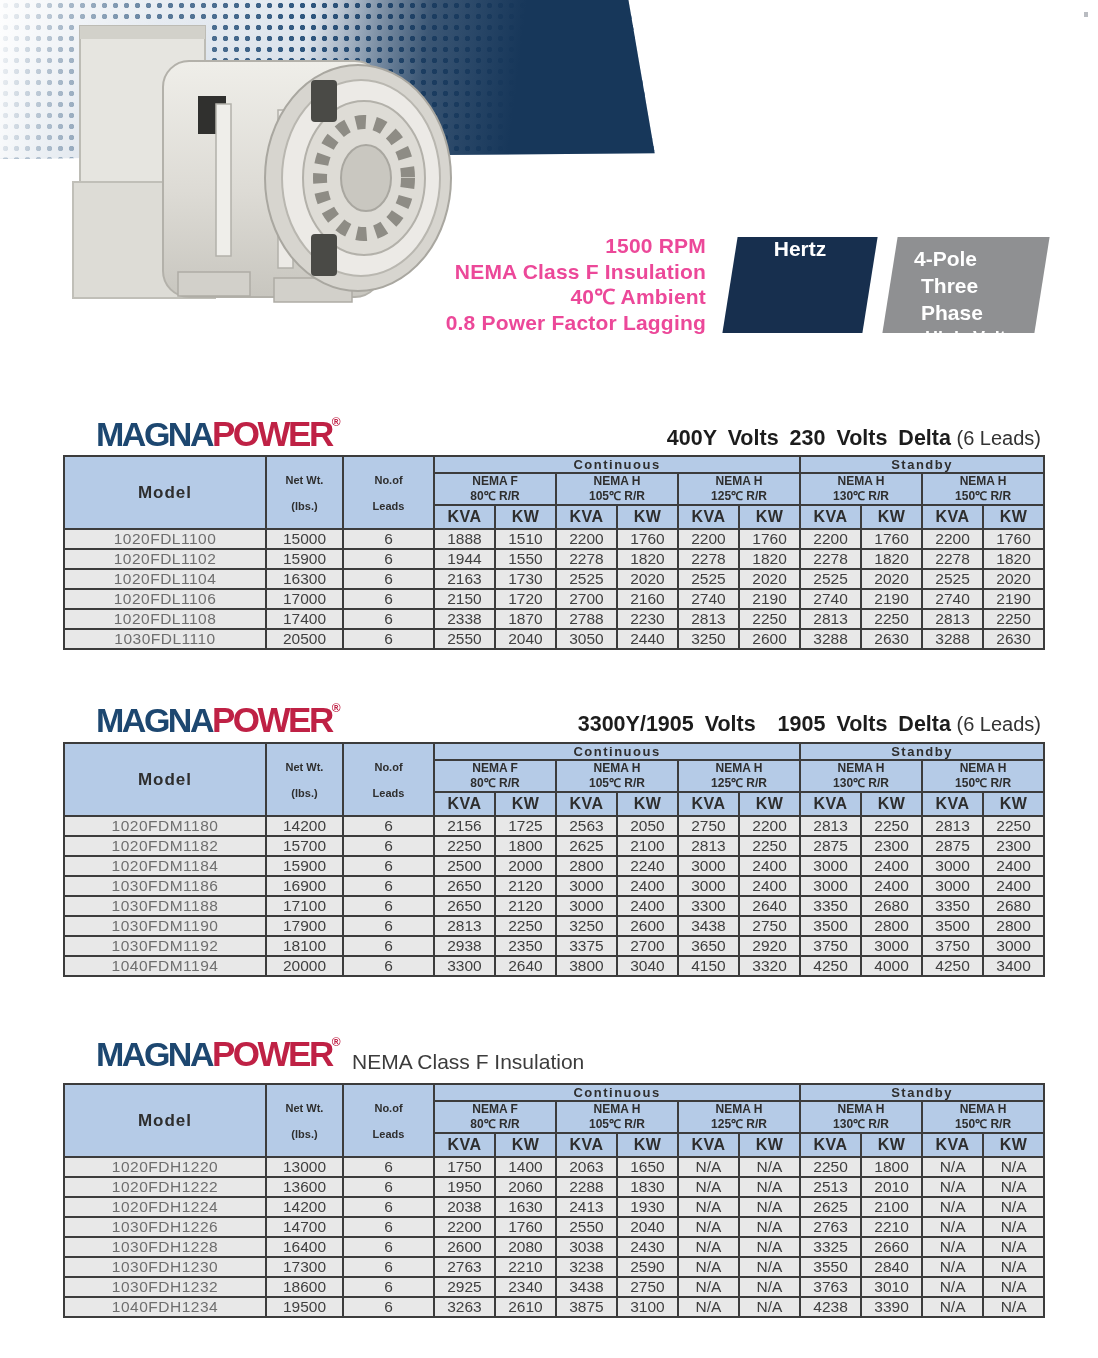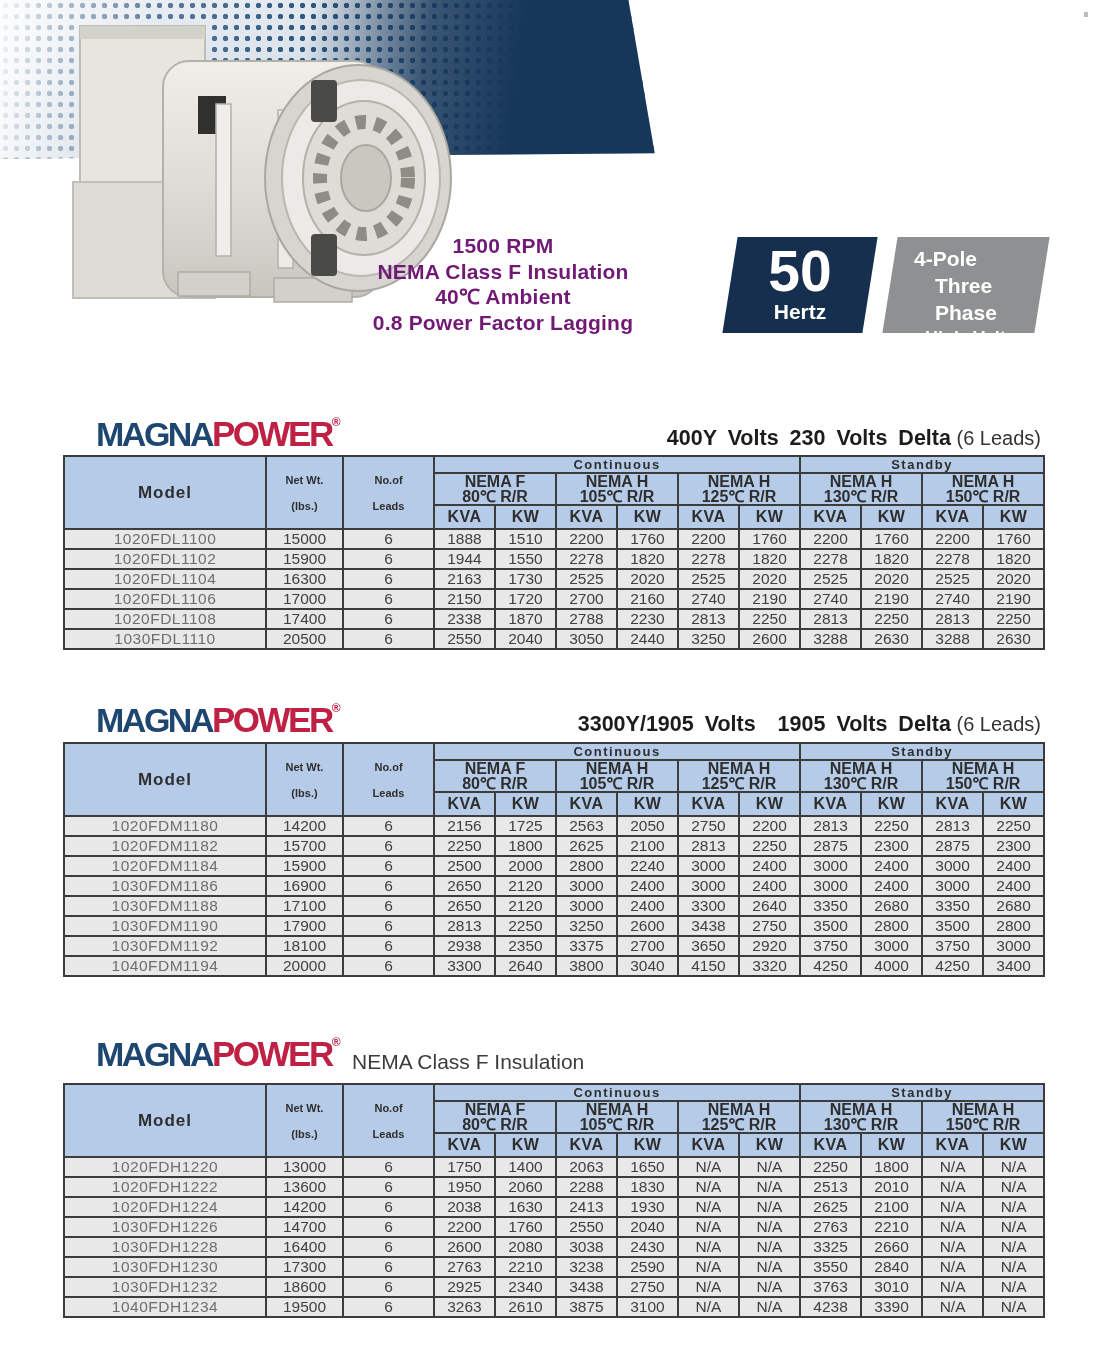--- a/index.html
+++ b/index.html
@@ -18,37 +18,37 @@
       linear-gradient(97deg, rgba(255,255,255,.95) 0%, rgba(255,255,255,.62) 9%,
         rgba(255,255,255,.22) 24%, rgba(23,55,90,0) 46%,
         rgba(23,55,90,.82) 64%, #17375a 78%),
       radial-gradient(circle, #2e567e 33%, rgba(46,86,126,0) 38%) 0 0 / 11px 11px repeat,
       linear-gradient(180deg,#e3e9f0,#c9d4e0);
   }
   .generator { position:absolute; left:28px; top:6px; width:430px; height:315px; }
 
   .specs {
     position:absolute; left:300px; top:233px; width:406px;
-    text-align:center; color:#701a75; font-weight:bold;
+    text-align:right; color:#ec4899; font-weight:bold;
     font-size:21px; line-height:25.5px; letter-spacing:.2px;
   }
   .specs sup { font-size:12px; vertical-align:6px; }
 
   .badge { position:absolute; top:237px; height:96px; }
   .badge-bg { position:absolute; left:0; top:0; width:100%; height:100%; transform:skewX(-9deg); }
   .badge-freq { left:730px; width:140px; }
   .badge-freq .badge-bg { background:#172f4e; }
   .badge-info { left:890px; width:152px; }
   .badge-info .badge-bg { background:#8f9092; }
   .badge-content { position:relative; color:#ffffff; text-align:center; }
   .freq-value { font-size:57px; font-weight:bold; line-height:58px; padding-top:5px; letter-spacing:0; }
   .freq-unit  { font-size:21px; font-weight:bold; line-height:22px; margin-top:1px; }
   .badge-info .badge-content { text-align:left; padding:9px 0 0 24px; }
   .info-line1 { font-size:21px; font-weight:bold; line-height:26px; }
-  .info-line2 { font-size:21px; font-weight:bold; line-height:27px; margin-left:21px; }
+  .info-line2 { font-size:21px; font-weight:bold; line-height:27px; margin-left:7px; }
   .info-line3 { font-size:18px; font-weight:bold; line-height:25px; margin-left:11px; word-spacing:3px; }
   .corner-mark { position:absolute; left:1084px; top:12px; width:4px; height:5px; background:#b9bcc1; }
 
   
   .logo { position:absolute; left:96px; white-space:nowrap; font-weight:bold; letter-spacing:-2.5px; }
   .lg-a { color:#1d4770; font-size:34px; }
   .lg-b { color:#bf2145; font-size:35px; }
   .lg-r { color:#bf2145; font-size:12px; letter-spacing:0; vertical-align:20px; }
 
   .sec-title { position:absolute; right:57px; text-align:right; white-space:pre; color:#1c1c1c; }
@@ -62,21 +62,21 @@
   .ratings th, .ratings td {
     border:2px solid #3c3c3c; text-align:center; vertical-align:middle;
     padding:0; overflow:hidden;
   }
   .ratings th { background:#b5cbe7; color:#2e2e2e; }
   .ratings td { background:#e8e8e8; color:#3f3f3f; font-size:15.5px; height:20px; }
   td.c-model { color:#6e6e6e; letter-spacing:.5px; }
   .h-model { font-size:17px; font-weight:bold; letter-spacing:1px; }
   .h-two   { font-size:11px; font-weight:bold; line-height:26px; }
   .h-band  { font-size:13px; font-weight:bold; letter-spacing:1.5px; height:15px; }
-  .h-group { font-size:16px; font-weight:bold; line-height:15px; height:31px; }
+  .h-group { font-size:12px; font-weight:bold; line-height:15px; height:31px; }
   .h-unit  { font-size:16px; font-weight:bold; height:24px; letter-spacing:.5px; }
 </style>
 </head>
 <body>
 
 <div id="page">
 
   <div class="banner"></div>
 
   <svg class="generator" viewBox="0 0 430 315">
@@ -108,21 +108,20 @@
   <div class="specs">
       <div class="spec-line">1500 RPM</div>
       <div class="spec-line">NEMA Class F Insulation</div>
       <div class="spec-line">40℃ Ambient</div>
       <div class="spec-line">0.8 Power Factor Lagging</div>
     </div>
 
   <div class="badge badge-freq">
     <div class="badge-bg"></div>
     <div class="badge-content">
-      <div class="freq-value">50</div>
       <div class="freq-unit">Hertz</div>
     </div>
   </div>
 
   <div class="badge badge-info">
     <div class="badge-bg"></div>
     <div class="badge-content">
       <div class="info-line1">4-Pole</div>
       <div class="info-line2">Three Phase</div>
       <div class="info-line3">High Voltage</div>

